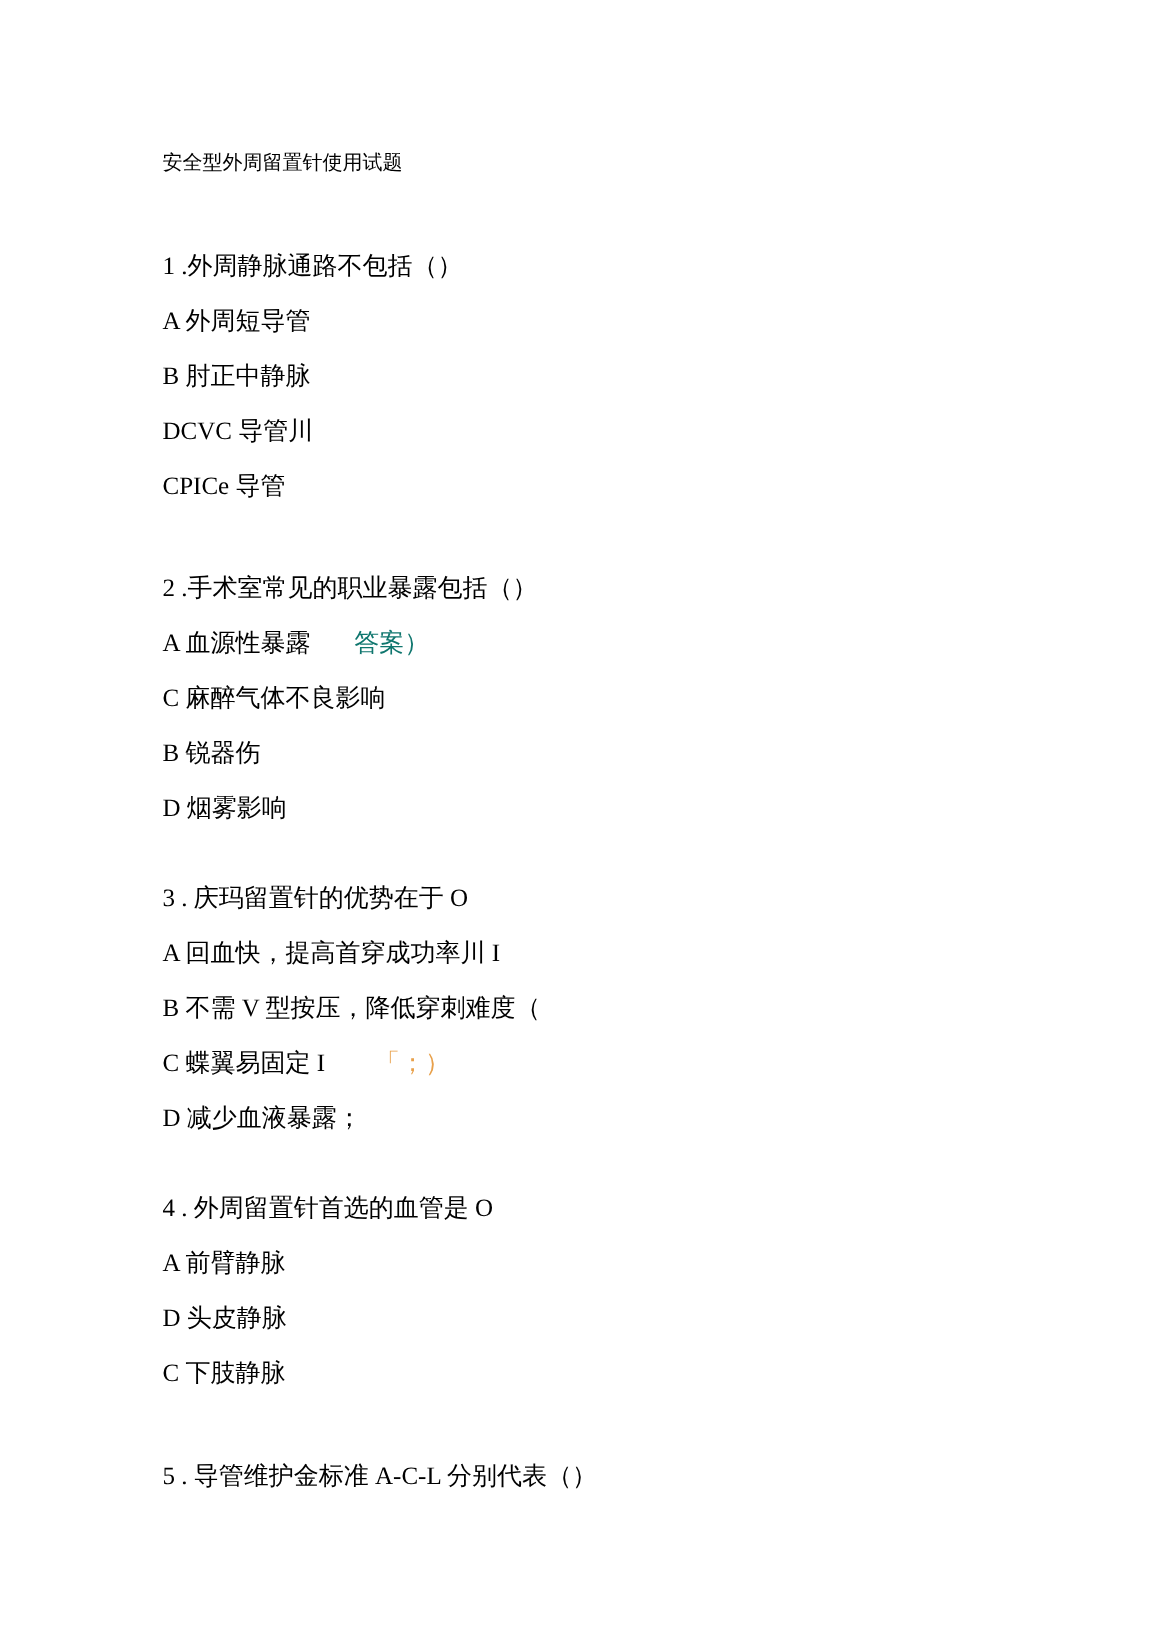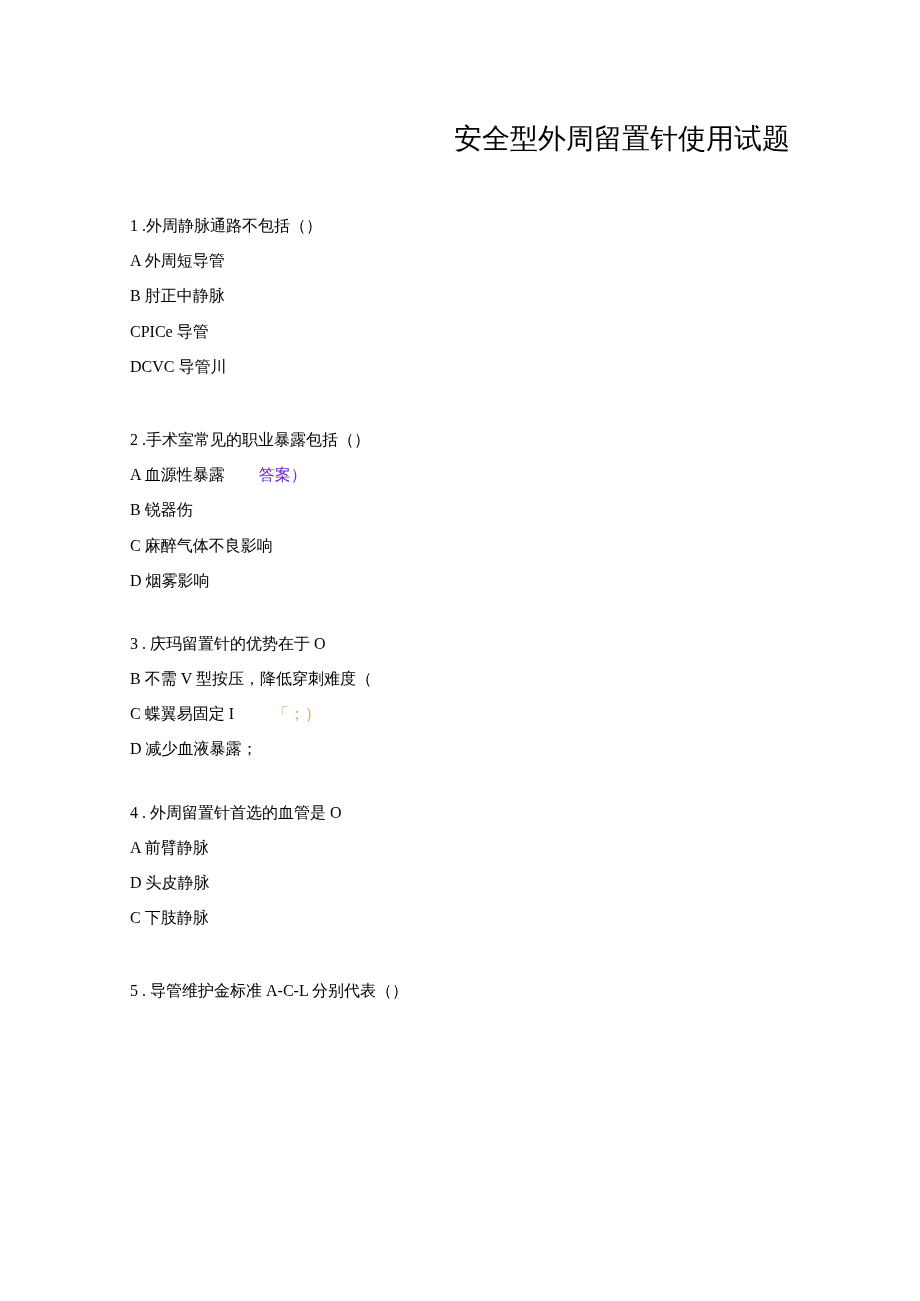--- a/index.html
+++ b/index.html
@@ -9,74 +9,75 @@
     }
     body {
       width: 920px;
       min-height: 1301px;
       background: #ffffff;
       font-family: "SimSun", "宋体", serif;
       padding: 120px 130px 80px 130px;
       color: #000;
     }
     .title {
-      text-align: right;
-      font-size: 28px;
+      text-align: left;
+      font-size: 16px;
       font-weight: normal;
       margin-bottom: 50px;
       font-family: "SimSun", "宋体", serif;
     }
     .question-block {
       margin-bottom: 28px;
     }
     .line {
-      font-size: 16px;
+      font-size: 20px;
       line-height: 2.2;
       font-family: "Times New Roman", "SimSun", serif;
     }
     .answer-text {
-      color: #6d28d9;
+      color: #0f766e;
       margin-left: 30px;
     }
     .answer-text-small {
       color: #e8a04a;
       margin-left: 35px;
     }
     .spacer {
       height: 10px;
     }
   </style>
 </head>
 <body>
 
 <h1 class="title">安全型外周留置针使用试题</h1>
 
 <div class="question-block">
   <div class="line">1 .外周静脉通路不包括（）</div>
   <div class="line">A 外周短导管</div>
   <div class="line">B 肘正中静脉</div>
+  <div class="line">DCVC 导管川</div>
   <div class="line">CPICe 导管</div>
-  <div class="line">DCVC 导管川</div>
 </div>
 
 <div class="spacer"></div>
 
 <div class="question-block">
   <div class="line">2  .手术室常见的职业暴露包括（）</div>
   <div class="line">
     <span>A 血源性暴露</span>
     <span class="answer-text">答案）</span>
   </div>
+  <div class="line">C 麻醉气体不良影响</div>
   <div class="line">B 锐器伤</div>
-  <div class="line">C 麻醉气体不良影响</div>
   <div class="line">D 烟雾影响</div>
 </div>
 
 <div class="question-block">
   <div class="line">3  . 庆玛留置针的优势在于 O</div>
+  <div class="line">A 回血快，提高首穿成功率川 I</div>
   <div class="line">B 不需 V 型按压，降低穿刺难度（</div>
   <div class="line">
     <span>C 蝶翼易固定 I</span>
     <span class="answer-text-small">「；）</span>
   </div>
   <div class="line">D 减少血液暴露；</div>
 </div>
 
 <div class="question-block">
   <div class="line">4  . 外周留置针首选的血管是 O</div>

